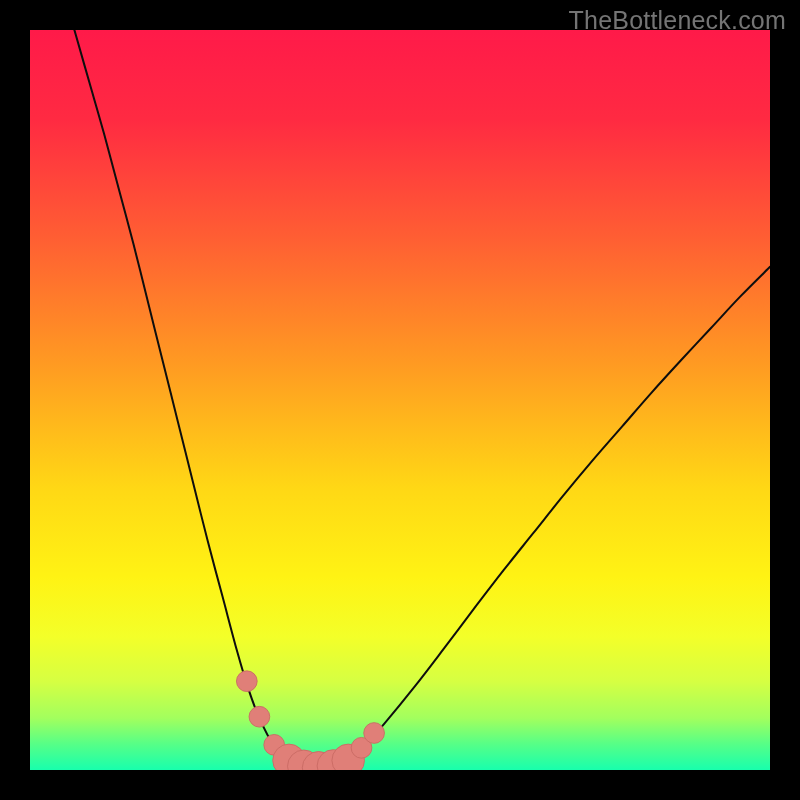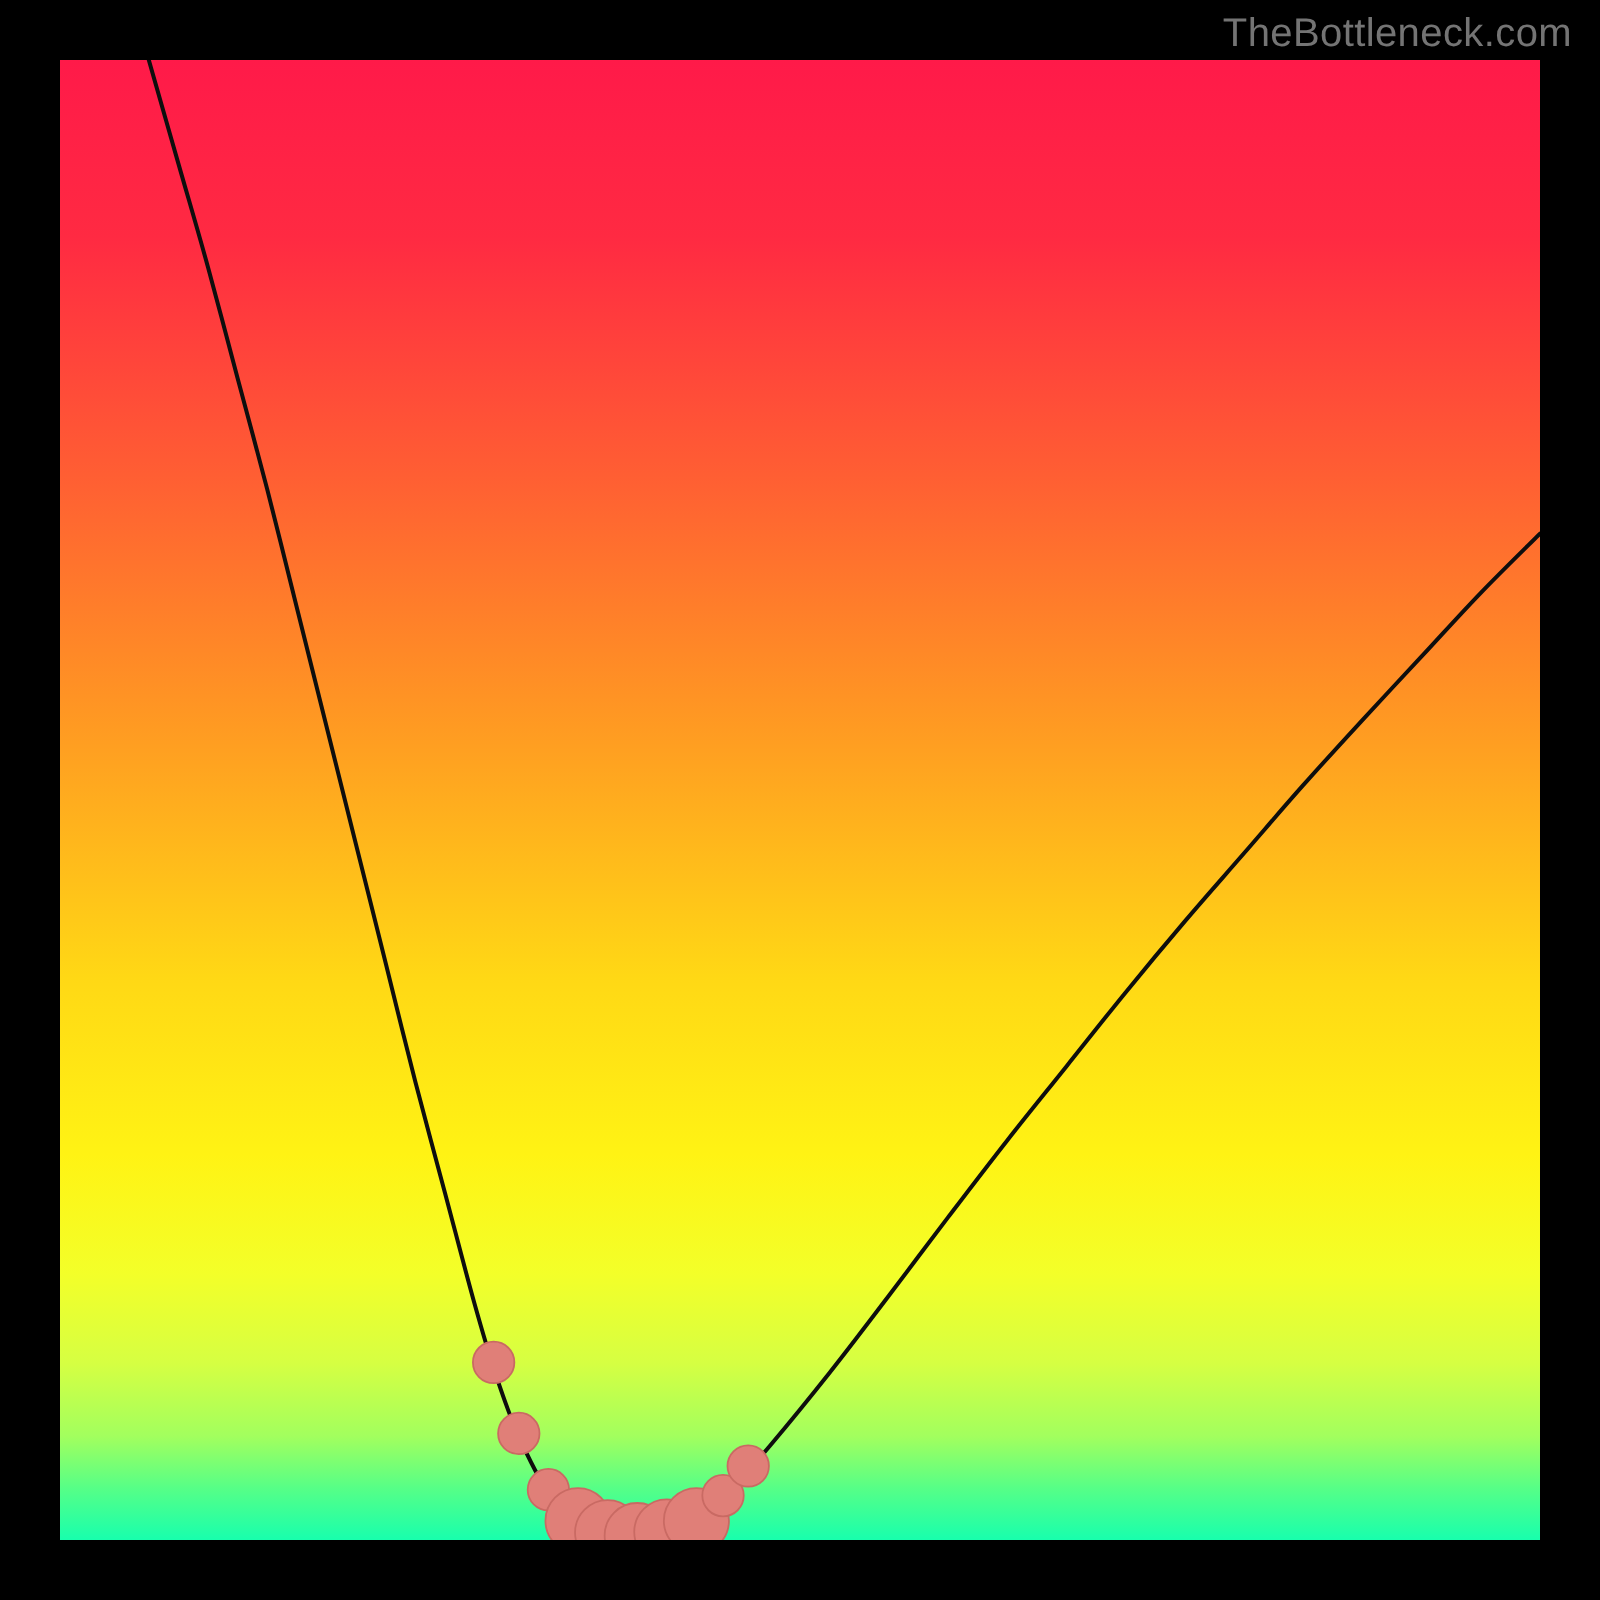--- a/index.html
+++ b/index.html
@@ -39,21 +39,21 @@
     left: 0;
     top: 0;
     width: 100%;
     height: 100%;
   }
   .watermark {
     position: absolute;
     top: 6px;
     right: 14px;
     color: #747474;
-    font-size: 20px;
+    font-size: 25px;
     letter-spacing: 0.2px;
     font-weight: 500;
   }
 </style>
 </head>
 <body>
 
 <div class="frame">
 
   <div class="watermark">TheBottleneck.com</div>

